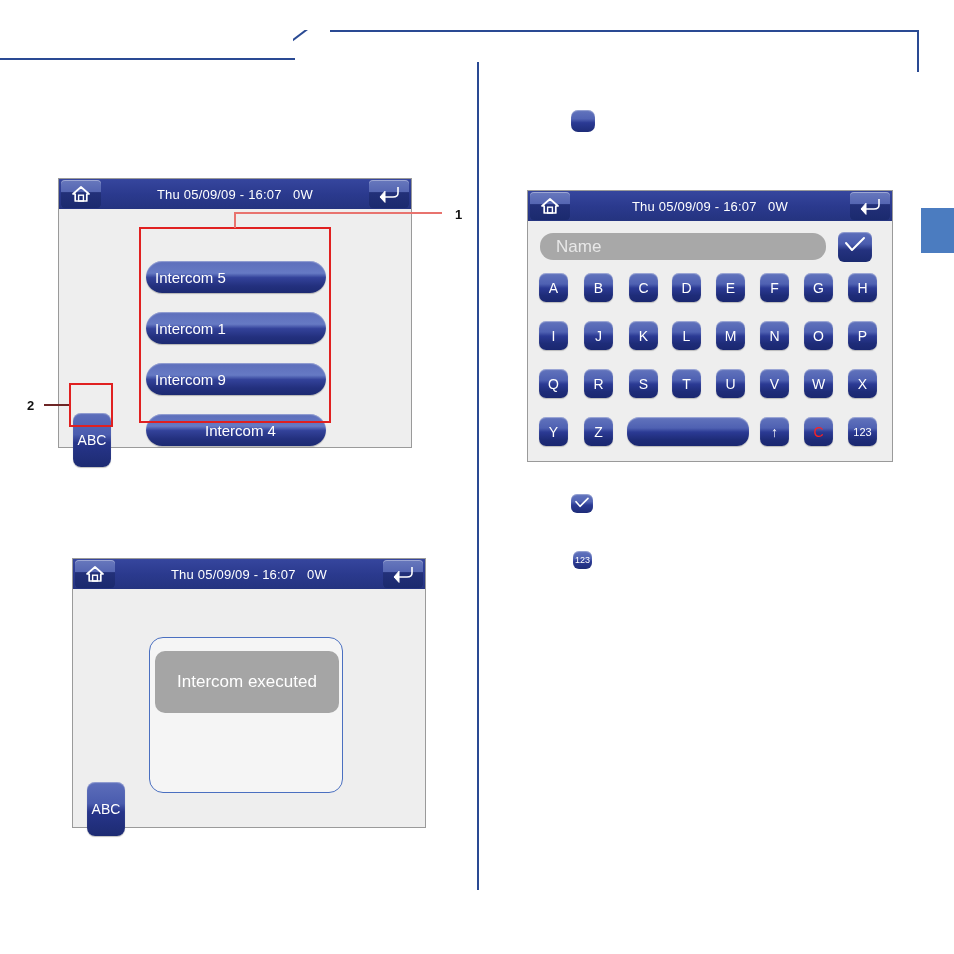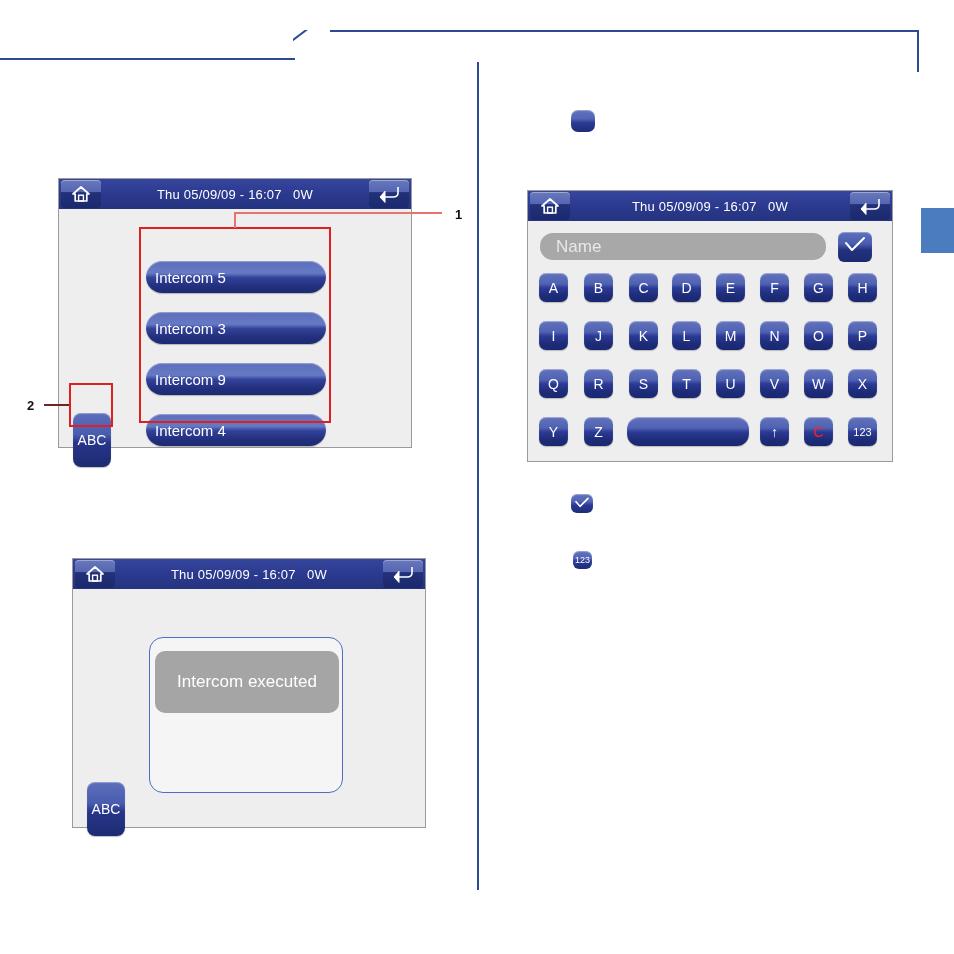--- a/index.html
+++ b/index.html
@@ -236,26 +236,26 @@
         </svg>
       </span>
     </div>
   </div>
 
   <div class="screen-body">
     <div class="pill" style="left:87px; top:52px;">
       <span>Intercom 5</span>
     </div>
     <div class="pill" style="left:87px; top:103px;">
-      <span>Intercom 3</span>
+      <span>Intercom 1</span>
     </div>
     <div class="pill" style="left:87px; top:154px;">
       <span>Intercom 9</span>
     </div>
-    <div class="pill" style="left:87px; top:205px;">
+    <div class="pill" style="left:87px; top:205px;justify-content:center;">
       <span>Intercom 4</span>
     </div>
 
     <div class="abc-key" style="left:14px; top:204px;">
       <span>ABC</span>
     </div>
   </div>
 </div>
 
 <div class="redbox" style="left:139px; top:227px; width:192px; height:196px;"></div>

